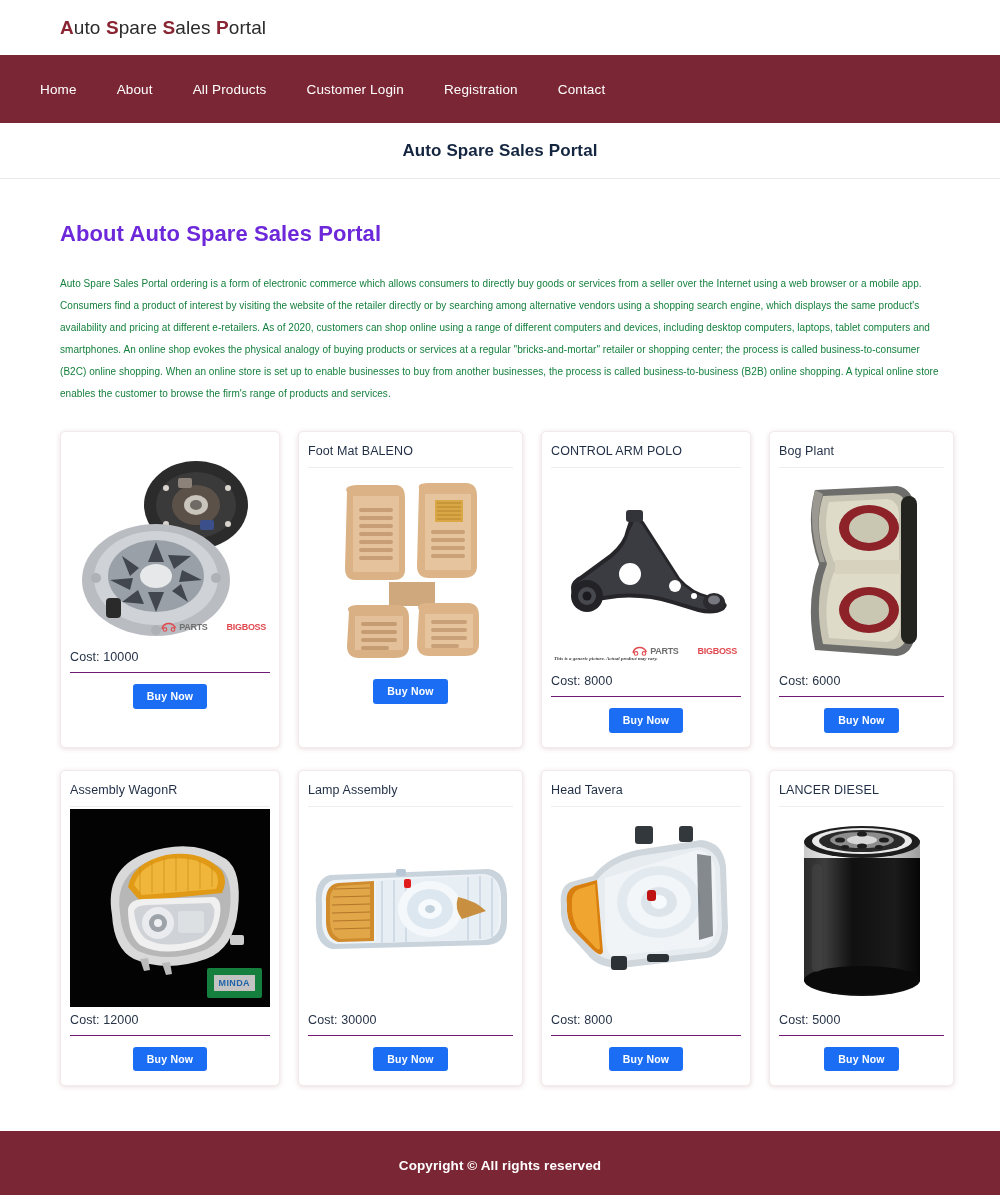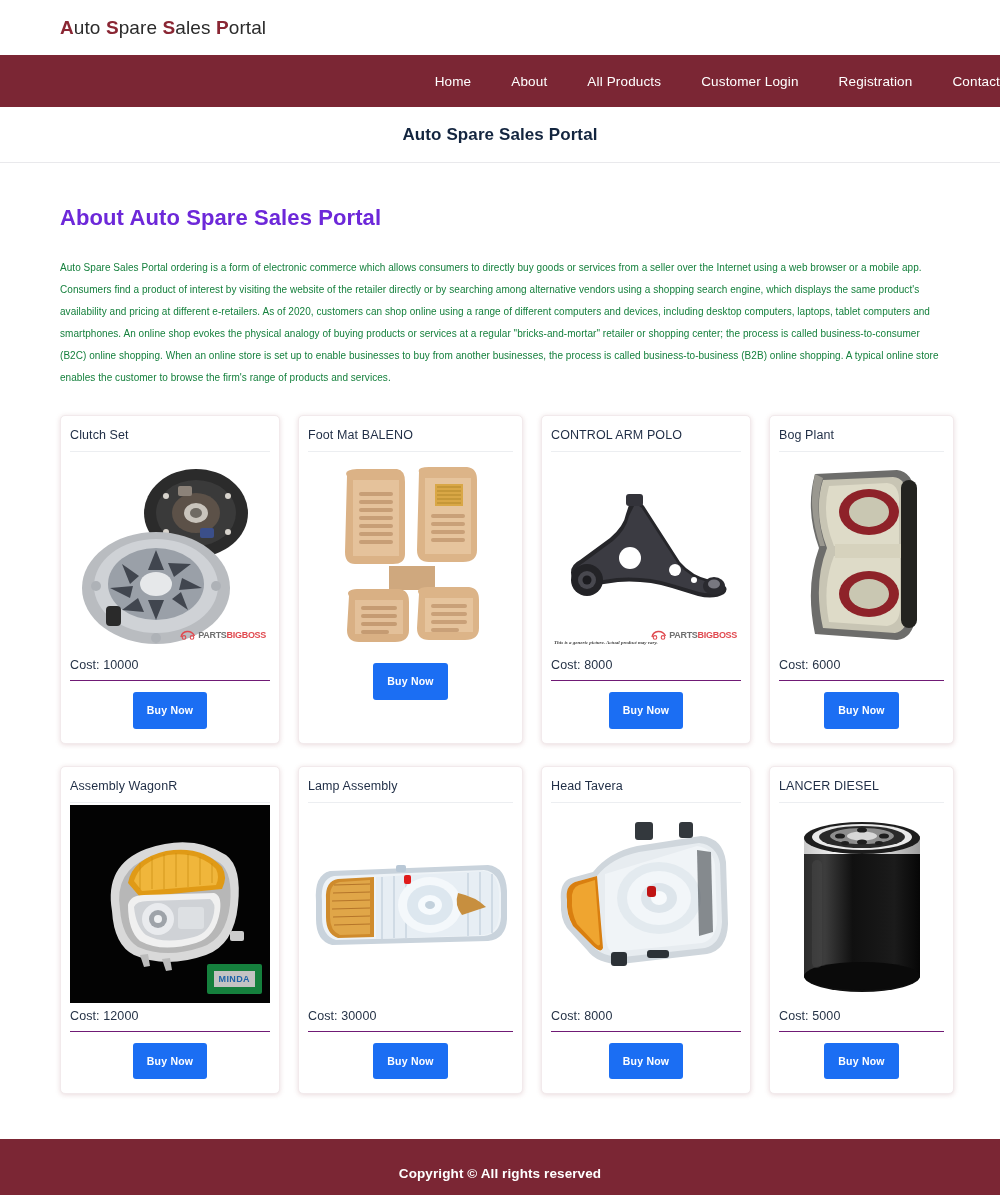--- a/index.html
+++ b/index.html
@@ -27,26 +27,25 @@
     letter-spacing: .1px;
     white-space: nowrap;
   }
   .brand-logo .cap {
     color: #8a2633;
     font-weight: 700;
   }
 
   
   .navbar {
-    height: 52px;
+    height: 68px;
     background: #7b2634;
     display: flex;
     align-items: center;
-    padding-left: 60px;
-    justify-content: flex-end;
+    padding-left: 40px;
   }
   .nav-link {
     color: #ffffff;
     font-size: 13.5px;
     text-decoration: none;
     margin-right: 40px;
     white-space: nowrap;
     letter-spacing: .15px;
   }
   .nav-link:last-child { margin-right: 0; }
@@ -138,38 +137,38 @@
   }
   .buy-btn {
     background: #1b6ef3;
     color: #ffffff;
     border: none;
     border-radius: 3px;
     font-family: "Liberation Sans", sans-serif;
     font-size: 10.5px;
     font-weight: 700;
     letter-spacing: .2px;
-    padding: 13px 14px;
+    padding: 7px 14px;
     cursor: pointer;
     line-height: 1;
   }
 
   
   .wm-partsbigboss {
     position: absolute;
     right: 4px;
     bottom: 12px;
     display: flex;
     align-items: center;
     font-size: 9px;
     font-weight: 700;
     letter-spacing: -.3px;
     color: #6f6f6f;
   }
-  .wm-partsbigboss .red { color: #e0494f; }
+  .wm-partsbigboss .red { color: #e0494f; margin-left: 19px; }
   .wm-generic-note {
     position: absolute;
     left: 3px;
     bottom: 7px;
     font-size: 5px;
     font-style: italic;
     font-weight: 700;
     color: #3d3d3d;
     font-family: "Liberation Serif", serif;
     white-space: nowrap;
@@ -226,21 +225,20 @@
   <div class="page-title">Auto Spare Sales Portal</div>
 </div>
 
 <main class="content">
   <h1 class="about-heading">About Auto Spare Sales Portal</h1>
   <p class="about-text">Auto Spare Sales Portal ordering is a form of electronic commerce which allows consumers to directly buy goods or services from a seller over the Internet using a web browser or a mobile app. Consumers find a product of interest by visiting the website of the retailer directly or by searching among alternative vendors using a shopping search engine, which displays the same product's availability and pricing at different e-retailers. As of 2020, customers can shop online using a range of different computers and devices, including desktop computers, laptops, tablet computers and smartphones. An online shop evokes the physical analogy of buying products or services at a regular "bricks-and-mortar" retailer or shopping center; the process is called business-to-consumer (B2C) online shopping. When an online store is set up to enable businesses to buy from another businesses, the process is called business-to-business (B2B) online shopping. A typical online store enables the customer to browse the firm's range of products and services.</p>
 
   <div class="product-grid">
 
     <div class="card">
-      <div class="card-title">Clutch Set</div>
       <div class="card-media">
         <svg width="185" height="190" viewBox="0 0 185 190">
           <ellipse cx="118" cy="55" rx="52" ry="44" fill="#2b2b2b"></ellipse>
           <ellipse cx="118" cy="55" rx="40" ry="33" fill="#3a3a3a"></ellipse>
           <ellipse cx="118" cy="55" rx="24" ry="20" fill="#5c5148"></ellipse>
           <ellipse cx="118" cy="55" rx="12" ry="10" fill="#c9c4bc"></ellipse>
           <ellipse cx="118" cy="55" rx="6" ry="5" fill="#6f6a63"></ellipse>
           <circle cx="88" cy="38" r="3" fill="#d8d4cd"></circle>
             <circle cx="150" cy="38" r="3" fill="#d8d4cd"></circle>
           <circle cx="88" cy="74" r="3" fill="#d8d4cd"></circle>

